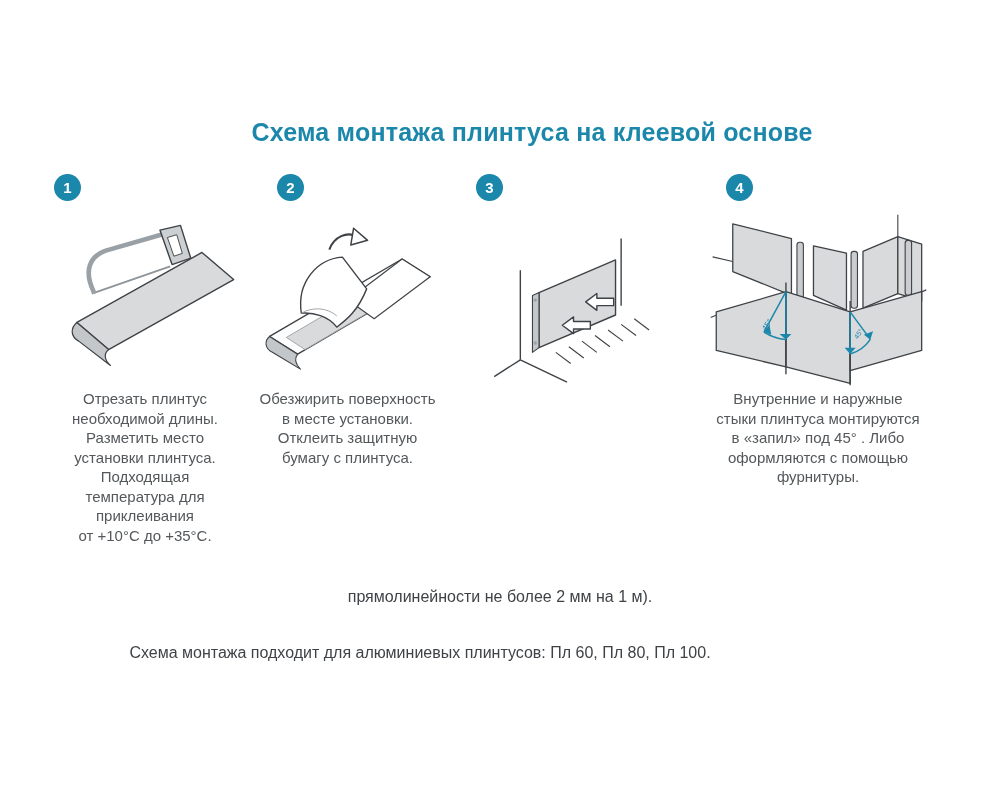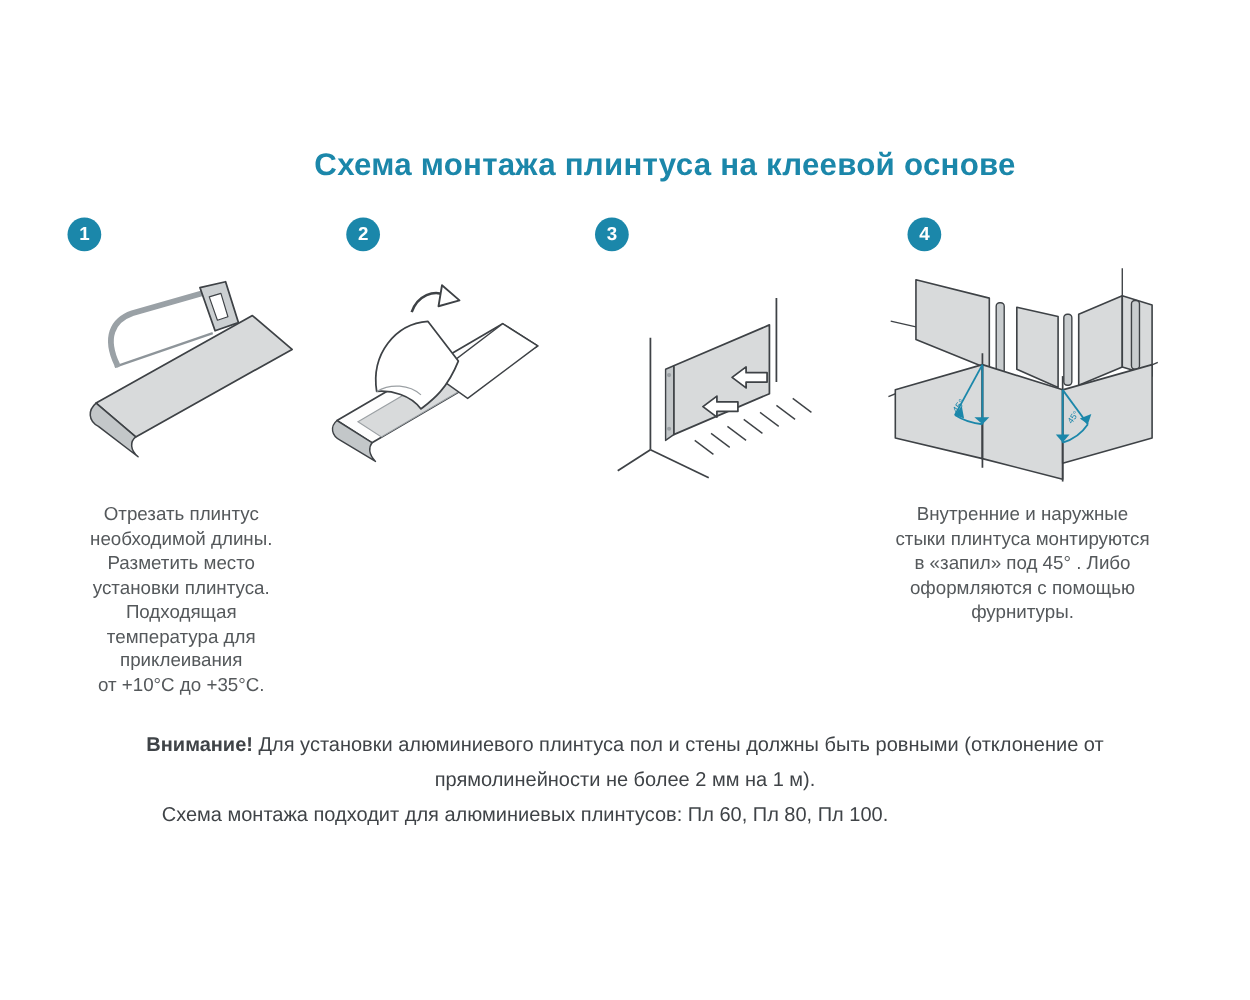--- a/index.html
+++ b/index.html
@@ -13,21 +13,21 @@
   .step-3{left:448px;width:238px;}
   .step-4{left:698px;width:240px;}
   .badge{width:27px;height:27px;border-radius:50%;background:#1b87aa;color:#fff;
          font-size:15px;font-weight:700;display:flex;align-items:center;justify-content:center;
          flex:0 0 auto;}
   .step-1 .badge{margin-left:14px;}
   .step-2 .badge{margin-left:32px;}
   .step-3 .badge{margin-left:28px;}
   .step-4 .badge{margin-left:28px;}
   .illus{height:186px;display:flex;align-items:center;justify-content:center;margin-top:0;}
-  .caption{margin-top:15px;text-align:center;font-size:15px;line-height:19.5px;color:#54585b;
+  .caption{margin-top:2px;text-align:center;font-size:15px;line-height:19.5px;color:#54585b;
            white-space:pre-line;}
   .warning{position:absolute;top:583px;left:0;width:1000px;text-align:center;
            font-size:16px;line-height:28px;color:#3f4347;}
   .warning strong{font-weight:700;}
   .footer-note{position:absolute;top:644px;left:0;width:840px;text-align:center;
            font-size:16px;color:#3f4347;}
   svg{display:block;}
 </style>
 </head>
 <body>
@@ -65,20 +65,24 @@
         <polygon points="16,143 158,60 188,79 46,162" fill="#fdfdfd" stroke="#3e4246" stroke-width="1.5" stroke-linejoin="round"></polygon>
         <path d="M16,143 C10,148 11,156 19,160 L49,178 C43,172 43,166 46,162 Z" fill="#c3c7c9" stroke="#3e4246" stroke-width="1.2" stroke-linejoin="round"></path>
         <polygon points="34,144 126,90 146,103 54,157" fill="#d8dadb" stroke="#9ba0a4" stroke-width="1"></polygon>
         <polygon points="100,104 158,60 188,79 128,124" fill="#ffffff" stroke="#3e4246" stroke-width="1.2" stroke-linejoin="round"></polygon>
         <path d="M50,118 C45,86 66,60 94,58 L120,92 C110,117 97,126 88,133 C79,121 63,117 50,118 Z" fill="#ffffff" stroke="#3e4246" stroke-width="1.5" stroke-linejoin="round"></path>
         <path d="M50,118 C62,111 78,112 88,121" fill="none" stroke="#9ba0a4" stroke-width="1"></path>
         <path d="M80,50 C85,36 99,30 110,36" fill="none" stroke="#3e4246" stroke-width="2.2"></path>
         <polygon points="106,27 121,40 103,45" fill="#ffffff" stroke="#3e4246" stroke-width="1.6" stroke-linejoin="round"></polygon>
       </svg>
     </div>
+    <div class="caption">Обезжирить поверхность
+в месте установки.
+Отклеить защитную
+бумагу с плинтуса.</div>
   </div>
 
   <div class="step step-3">
     <div class="badge">3</div>
     <div class="illus">
       <svg width="200" height="182" viewBox="0 0 200 195">
         <line x1="50" y1="72" x2="50" y2="168" stroke="#3e4246" stroke-width="1.5"></line>
         <line x1="158" y1="38" x2="158" y2="110" stroke="#3e4246" stroke-width="1.5"></line>
         <line x1="50" y1="168" x2="22" y2="186" stroke="#3e4246" stroke-width="1.5"></line>
         <line x1="50" y1="168" x2="100" y2="192" stroke="#3e4246" stroke-width="1.5"></line>
@@ -143,19 +147,18 @@
       </svg>
     </div>
     <div class="caption">Внутренние и наружные
 стыки плинтуса монтируются
 в «запил» под 45° . Либо
 оформляются с помощью
 фурнитуры.</div>
   </div>
 
   <div class="warning">
-    <div><strong>Внимание!</strong> <span>Для установки алюминиевого плинтуса пол и стены должны быть ровными (отклонение от</span></div>
     <div>прямолинейности не более 2 мм на 1 м).</div>
   </div>
 
   <div class="footer-note">Схема монтажа подходит для алюминиевых плинтусов: Пл 60, Пл 80, Пл 100.</div>
 
 </div>
 
 </body></html>

